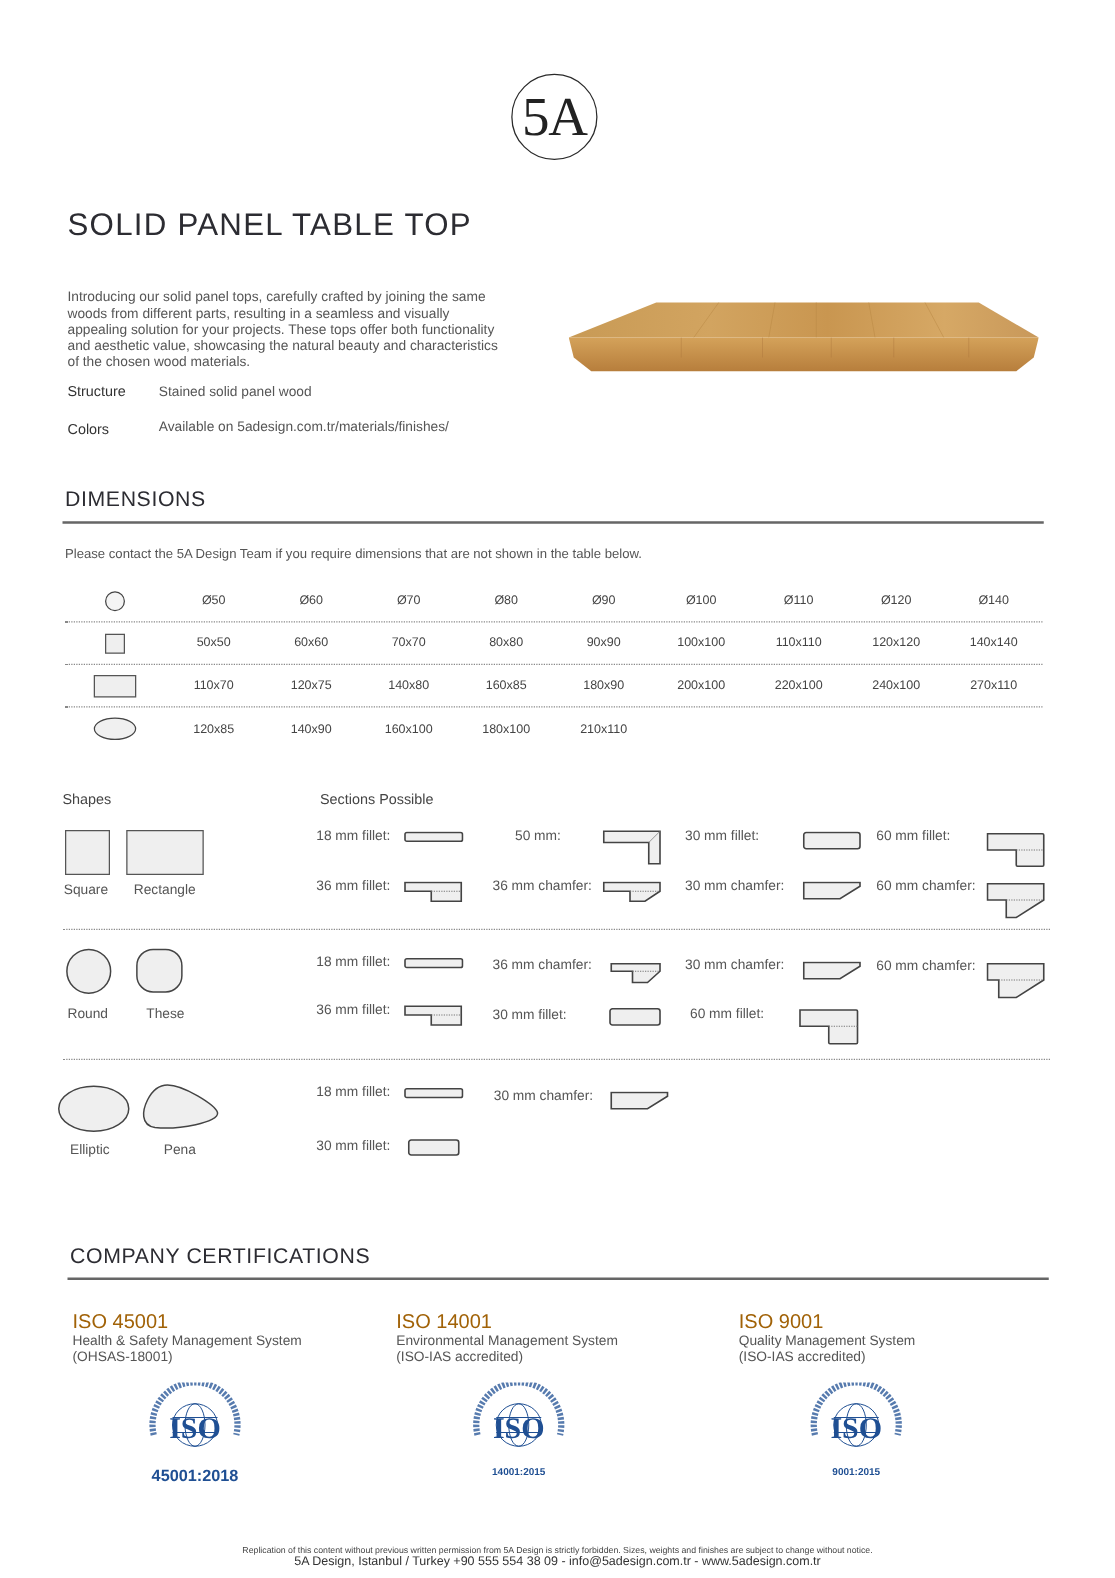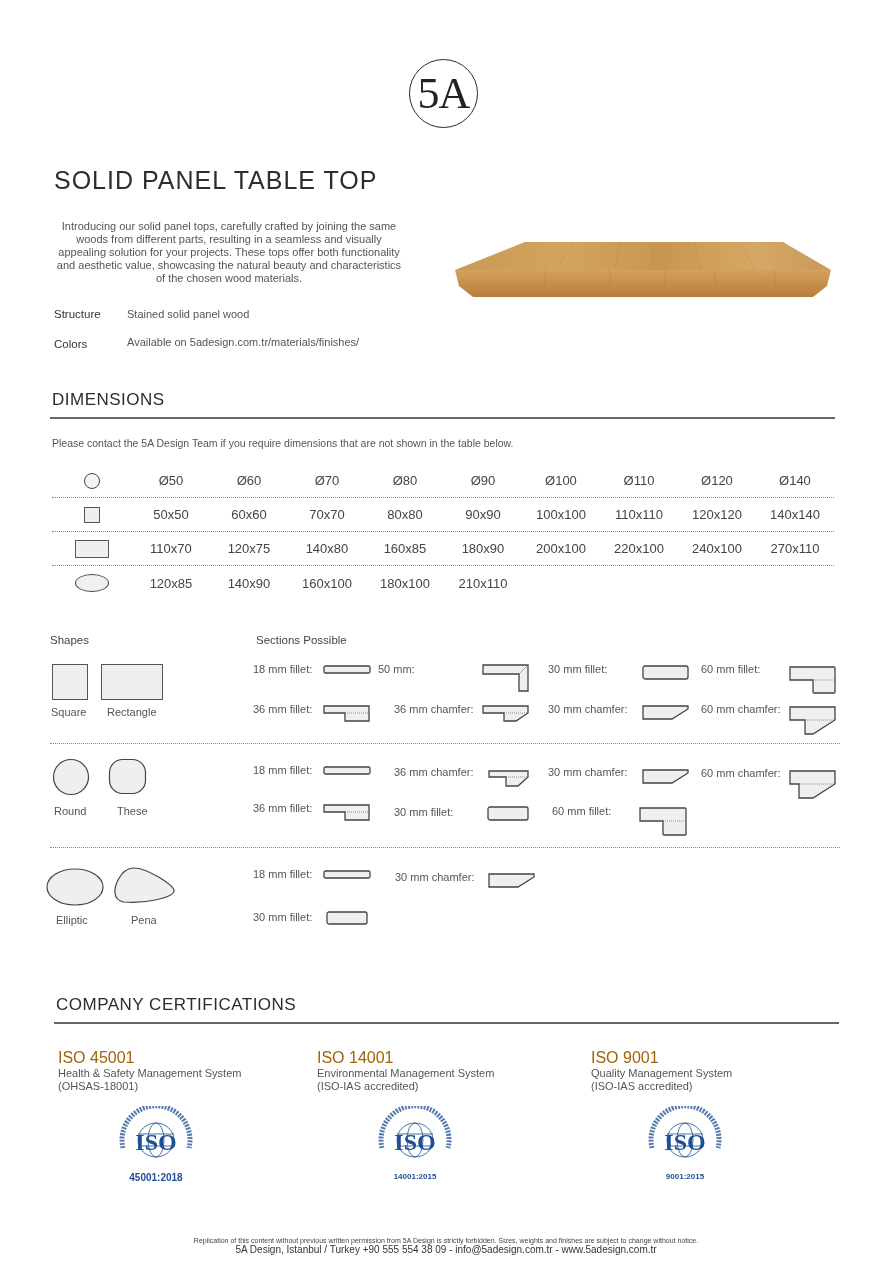--- a/index.html
+++ b/index.html
@@ -8,39 +8,39 @@
   .abs { position: absolute; }
 
   
   .logo { left: 409px; top: 59px; width: 69px; height: 69px; border: 1.6px solid #2a2a2a; border-radius: 50%;
           display: flex; align-items: center; justify-content: center; }
   .logo span { font-family: "Liberation Serif", "DejaVu Serif", serif; font-size: 44px; color: #222; letter-spacing: -1px; }
 
   
   .title { left: 54px; top: 166px; font-size: 25px; letter-spacing: 1px; color: #2c2c32; font-weight: normal; }
 
-  .intro { left: 54px; top: 220px; width: 350px; font-size: 11px; line-height: 13px; color: #555; text-align: center; }
+  .intro { left: 54px; top: 232px; width: 350px; font-size: 11px; line-height: 13px; color: #555; }
   .spec-label { left: 54px; font-size: 11.5px; color: #333; }
   .spec-value { left: 127px; font-size: 11px; color: #555; }
 
   
   .wood { left: 455px; top: 240px; width: 376px; height: 58px; }
 
   
   .sec-title { font-size: 17px; letter-spacing: 0.5px; color: #2c2c32; }
   .sec-line { height: 1.5px; background: #666; }
 
   .note { left: 52px; top: 437px; font-size: 10.5px; color: #555; }
 
   
   .dim-table { left: 52px; top: 464px; width: 782px; }
   .dim-row { display: flex; align-items: center; height: 34px; border-bottom: 1px dotted #888; }
   .dim-row:last-child { border-bottom: none; }
   .dim-icon { width: 82px; display: flex; justify-content: center; align-items: center; }
-  .dim-cell { width: 80px; text-align: center; font-size: 13px; color: #444; }
+  .dim-cell { width: 80px; text-align: center; font-size: 10px; color: #444; }
   .shape-fill { background: #efefef; border: 1.6px solid #555; }
 
   
   .lbl-sm { font-size: 11.5px; color: #444; }
   .shape-box { background: #efefef; border: 1.3px solid #555; }
   .shape-cap { font-size: 11px; color: #555; }
   .sect-lbl { font-size: 11px; color: #555; white-space: nowrap; }
   .dotline { height: 0; border-top: 1px dotted #888; }
 
   
@@ -166,21 +166,21 @@
 <div class="abs shape-box" style="left:52px; top:664px; width:36px; height:36px"></div>
 <div class="abs shape-box" style="left:101px; top:664px; width:62px; height:36px"></div>
 <div class="abs shape-cap" style="left:51px; top:706px">Square</div>
 <div class="abs shape-cap" style="left:107px; top:706px">Rectangle</div>
 
 <div class="abs sect-lbl" style="left:253px; top:663px">18 mm fillet:</div>
 <svg class="abs" style="left:323px; top:665px" width="48" height="10">
     <rect x="1" y="1" width="46" height="7" rx="1.5" fill="#efefef" stroke="#444" stroke-width="1.3"></rect>
   </svg>
 
-<div class="abs sect-lbl" style="left:378px; top:663px">50 mm:</div>
+<div class="abs sect-lbl" style="left:412px; top:663px">50 mm:</div>
 <svg class="abs" style="left:482px; top:664px" width="48" height="28">
     <path d="M1 1 H46 V27 H37 V10 H1 Z" fill="#efefef" stroke="#444" stroke-width="1.3"></path>
     <line x1="37" y1="10" x2="46" y2="1" stroke="#777" stroke-width="0.6"></line>
   </svg>
 
 <div class="abs sect-lbl" style="left:548px; top:663px">30 mm fillet:</div>
 <svg class="abs" style="left:642px; top:665px" width="48" height="16">
     <rect x="1" y="1" width="45" height="13" rx="2" fill="#efefef" stroke="#444" stroke-width="1.3"></rect>
   </svg>
 
@@ -312,21 +312,21 @@
 
 <div class="abs" style="left:113px; top:1106px; width:86px; height:76px">
   <svg width="86" height="62" viewBox="0 0 86 62">
     <path d="M10 42 A34 34 0 1 1 76 42" fill="none" stroke="#1f4f93" stroke-width="5" stroke-dasharray="2,1.2" opacity="0.75"></path>
     <ellipse cx="43" cy="34" rx="18" ry="17" fill="none" stroke="#1f4f93" stroke-width="0.8"></ellipse>
     <ellipse cx="43" cy="34" rx="8" ry="17" fill="none" stroke="#1f4f93" stroke-width="0.8"></ellipse>
     <line x1="25" y1="28" x2="61" y2="28" stroke="#1f4f93" stroke-width="0.8"></line>
     <line x1="25" y1="40" x2="61" y2="40" stroke="#1f4f93" stroke-width="0.8"></line>
     <text x="43" y="44" text-anchor="middle" font-family="Liberation Serif, DejaVu Serif, serif" font-weight="bold" font-size="24" fill="#1f4f93">ISO</text>
   </svg>
-  <div style="text-align:center; font-size:10px; font-weight:bold; color:#1f4f93">45001:2018</div>
+  <div style="text-align:center; font-size:13px; font-weight:bold; color:#1f4f93">45001:2018</div>
 </div>
 <div class="abs" style="left:372px; top:1106px; width:86px; height:76px">
   <svg width="86" height="62" viewBox="0 0 86 62">
     <path d="M10 42 A34 34 0 1 1 76 42" fill="none" stroke="#1f4f93" stroke-width="5" stroke-dasharray="2,1.2" opacity="0.75"></path>
     <ellipse cx="43" cy="34" rx="18" ry="17" fill="none" stroke="#1f4f93" stroke-width="0.8"></ellipse>
     <ellipse cx="43" cy="34" rx="8" ry="17" fill="none" stroke="#1f4f93" stroke-width="0.8"></ellipse>
     <line x1="25" y1="28" x2="61" y2="28" stroke="#1f4f93" stroke-width="0.8"></line>
     <line x1="25" y1="40" x2="61" y2="40" stroke="#1f4f93" stroke-width="0.8"></line>
     <text x="43" y="44" text-anchor="middle" font-family="Liberation Serif, DejaVu Serif, serif" font-weight="bold" font-size="24" fill="#1f4f93">ISO</text>
   </svg>

